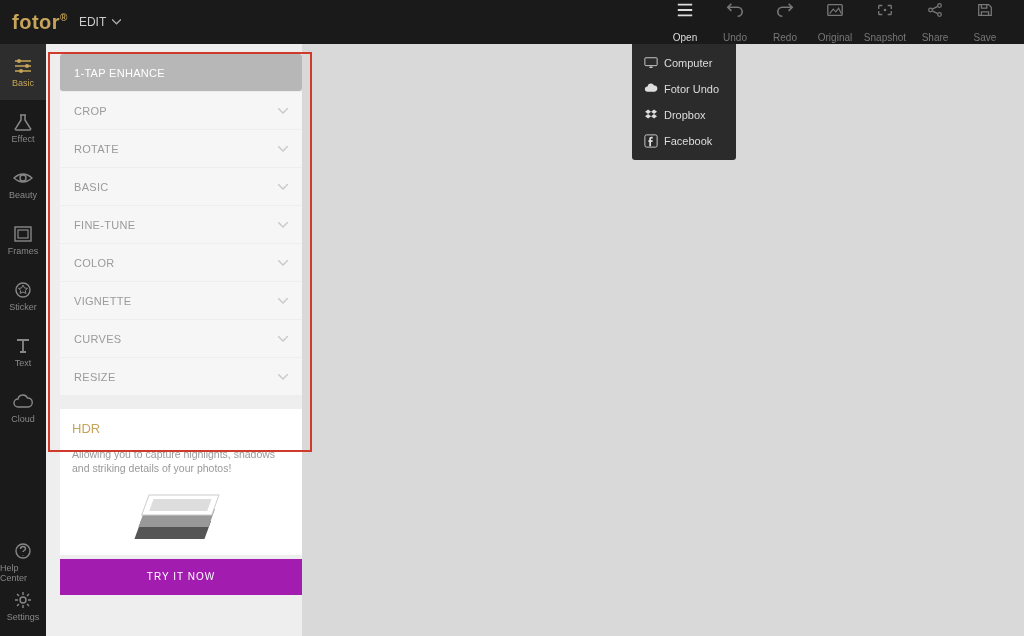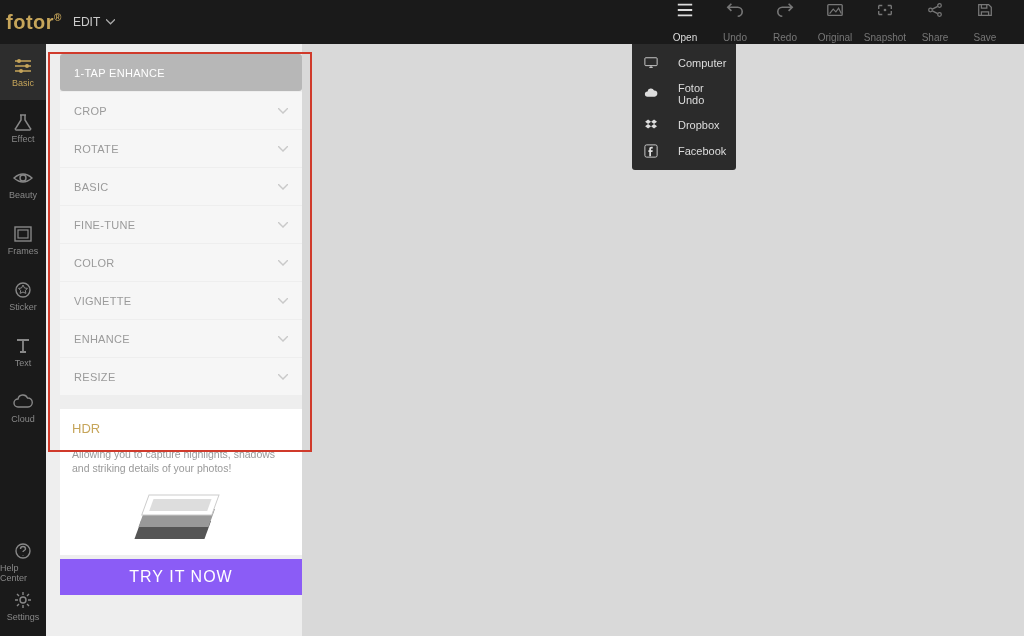--- a/index.html
+++ b/index.html
@@ -1,21 +1,21 @@
 <!DOCTYPE html>
 <html><head>
 <meta charset="utf-8">
 <style>
   * { box-sizing: border-box; margin: 0; padding: 0; font-family: Arial, Helvetica, sans-serif; }
   html, body { width: 1024px; height: 636px; overflow: hidden; background: #d9d9d9; }
   .topbar {
     position: absolute; top: 0; left: 0; right: 0; height: 44px;
     background: #1a1a1a; display: flex; align-items: center; color: #aaa; z-index: 10;
   }
-  .logo { color: #c6a55a; font-weight: bold; font-size: 20px; margin-left: 6px; letter-spacing: 0.5px; }
+  .logo { color: #c6a55a; font-weight: bold; font-size: 20px; margin-left: 12px; letter-spacing: 0.5px; }
   .logo sup { font-size: 10px; }
   .edit-menu { margin-left: 11px; font-size: 12px; color: #ccc; display: flex; align-items: center; gap: 6px; cursor: pointer; }
   .topbar-right { position: absolute; right: 14px; top: 0; height: 44px; display: flex; align-items: center; gap: 0; }
   .tb-item { width: 50px; height: 44px; display: flex; flex-direction: column; align-items: center; justify-content: center; gap: 14px; color: #777; font-size: 10px; cursor: pointer; }
   .tb-item svg { width: 18px; height: 16px; }
   .tb-item.active { color: #ddd; }
   .leftnav {
     position: absolute; top: 44px; left: 0; bottom: 0; width: 46px; background: #1a1a1a;
     display: flex; flex-direction: column; align-items: center; z-index: 5;
   }
@@ -36,27 +36,27 @@
   .acc-item.enhance { background: #b7b7b7; color: #fff; height: 37px; border-radius: 3px; }
   .acc-item .chev { color: #c9c9c9; }
   .badge-icon { position: absolute; right: 34px; top: 9px; color: #d4c18a; }
   .highlight-box { position: absolute; border: 2px solid #d03a2b; pointer-events: none; top: 52px; left: 48px; width: 264px; height: 400px; z-index: 6; }
   .hdr-card {
     margin-top: 14px; background: #fff; padding: 12px 12px 0 12px; font-size: 11px; color: #999;
   }
   .hdr-card .hdr-title { color: #c6a55a; font-size: 13px; margin-bottom: 11px; }
   .hdr-card .hdr-text { font-size: 10.5px; line-height: 1.35; color: #999; }
   .hdr-img { display: flex; justify-content: center; padding: 10px 0 6px 0; }
-  .try-btn { background: #8b5cf6; color: #fff; text-align: center; height: 36px; line-height: 36px; font-size: 16px; letter-spacing: 1px; cursor: pointer; margin-top: 4px; }
+  .try-btn { background: #a21caf; color: #fff; text-align: center; height: 36px; line-height: 36px; font-size: 10px; letter-spacing: 1px; cursor: pointer; margin-top: 4px; }
   .canvas-area { position: absolute; top: 44px; left: 330px; right: 0; bottom: 0; background: #d9d9d9; }
   .open-menu {
     position: absolute; top: 44px; left: 632px; width: 104px; background: #2b2b2b; color: #ddd;
     font-size: 11px; z-index: 20; padding: 6px 0; border-radius: 0 0 3px 3px;
   }
-  .open-menu .om-item { display: flex; align-items: center; gap: 20px; padding: 6px 12px; cursor: pointer; }
+  .open-menu .om-item { display: flex; align-items: center; gap: 6px; padding: 6px 12px; cursor: pointer; }
   .open-menu .om-item svg { width: 14px; height: 14px; flex-shrink: 0; }
 </style>
 </head>
 <body>
 
 <div class="topbar">
   <div class="logo"><span>fotor</span><sup>®</sup></div>
   <div class="edit-menu">
     <span>EDIT</span>
     <svg viewBox="0 0 10 6" width="9" height="6">
@@ -245,21 +245,21 @@
           <path d="M0 0 L5 5 L10 0" stroke="currentColor" fill="none" stroke-width="1.4"></path>
         </svg>
     </div>
     <div class="acc-item">
       <span>VIGNETTE</span>
       <svg class="chev" width="10" height="6" viewBox="0 0 10 6">
           <path d="M0 0 L5 5 L10 0" stroke="currentColor" fill="none" stroke-width="1.4"></path>
         </svg>
     </div>
     <div class="acc-item">
-      <span>ENHANCE</span>
+      <span>CURVES</span>
       <svg class="chev" width="10" height="6" viewBox="0 0 10 6">
           <path d="M0 0 L5 5 L10 0" stroke="currentColor" fill="none" stroke-width="1.4"></path>
         </svg>
     </div>
     <div class="acc-item">
       <span>RESIZE</span>
       <svg class="chev" width="10" height="6" viewBox="0 0 10 6">
           <path d="M0 0 L5 5 L10 0" stroke="currentColor" fill="none" stroke-width="1.4"></path>
         </svg>
     </div>

